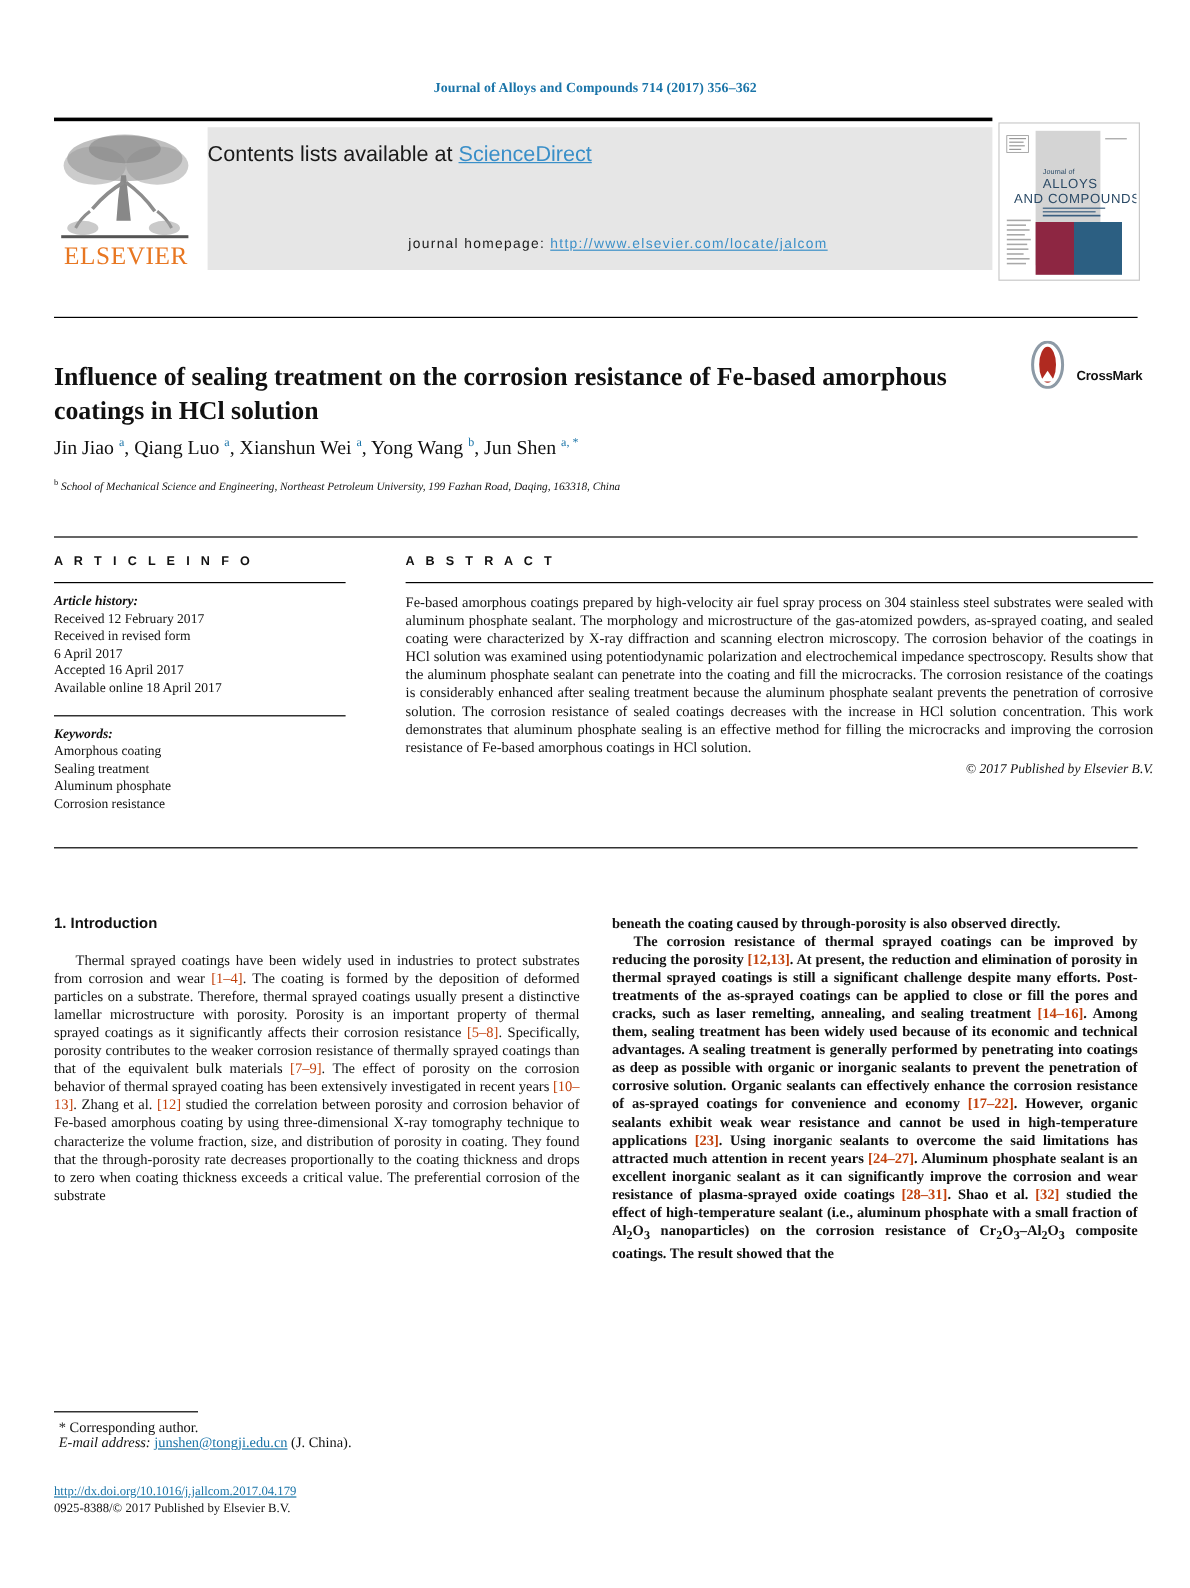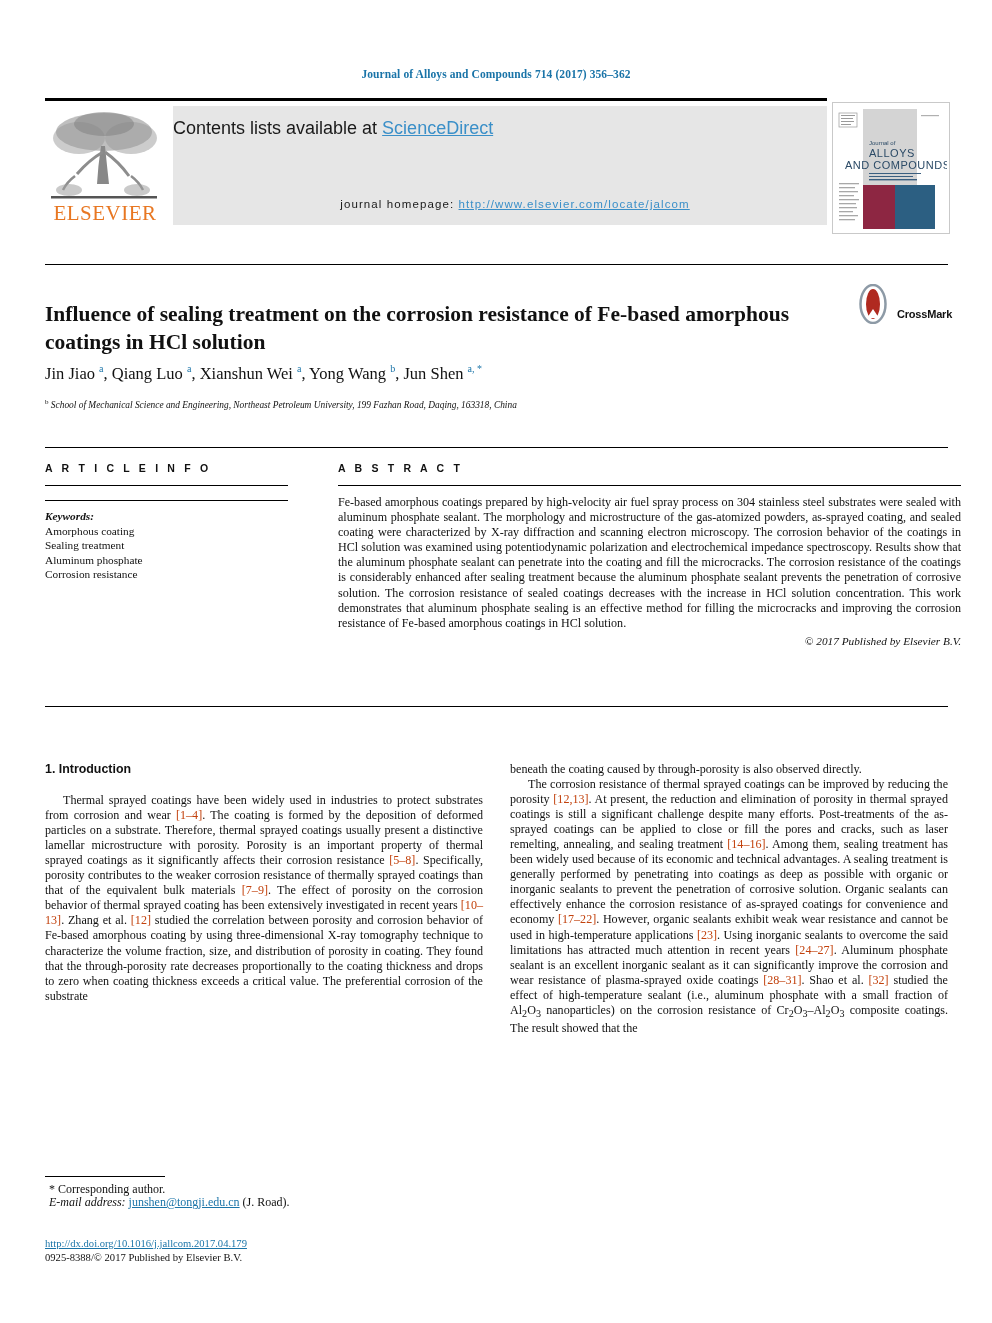--- a/index.html
+++ b/index.html
@@ -261,21 +261,21 @@
     top: 762px;
     width: 438px;
     font-family: "Liberation Serif", serif;
     font-size: 12.1px;
     line-height: 15.05px;
     text-align: justify;
     color: #111;
     hyphens: none;
   }
   .body-col.left  { left: 45px; }
-  .body-col.right { left: 510px; }
+  .body-col.right { left: 510px; font-weight: bold; }
   .sec-title {
     font-family: "Liberation Sans", sans-serif;
     font-size: 12.4px;
     font-weight: bold;
     margin-bottom: 16px;
     text-align: left;
   }
   .para { margin: 0; text-indent: 18px; }
   .para + .para { margin-top: 0px; }
   .ref { color: #c2410c; }
@@ -407,20 +407,28 @@
   <div class="authors">Jin Jiao <sup>a</sup>, Qiang Luo <sup>a</sup>, Xianshun Wei <sup>a</sup>, Yong Wang <sup>b</sup>, Jun Shen <sup>a, *</sup></div>
   <div class="affils">
     <div><sup>b</sup> <span>School of Mechanical Science and Engineering, Northeast Petroleum University, 199 Fazhan Road, Daqing, 163318, China</span></div>
   </div>
 
   <div class="info-rule-top"></div>
 
   <div class="col-left-info">
     <div class="sec-head">A R T I C L E   I N F O</div>
     <div class="hr-thin"></div>
+    <div class="hist-block">
+      <div class="lbl">Article history:</div>
+      <div>Received 12 February 2017</div>
+      <div>Received in revised form</div>
+      <div>6 April 2017</div>
+      <div>Accepted 16 April 2017</div>
+      <div>Available online 18 April 2017</div>
+    </div>
     <div class="kw-rule"></div>
     <div class="kw-block">
       <div class="lbl">Keywords:</div>
       <div>Amorphous coating</div>
       <div>Sealing treatment</div>
       <div>Aluminum phosphate</div>
       <div>Corrosion resistance</div>
     </div>
   </div>
 
@@ -442,21 +450,21 @@
     <p class="para" style="text-indent:0">beneath the coating caused by through-porosity is also observed directly.</p>
     <p class="para">The corrosion resistance of thermal sprayed coatings can be improved by reducing the porosity <span class="ref">[12,13]</span>. At present, the reduction and elimination of porosity in thermal sprayed coatings is still a significant challenge despite many efforts. Post-treatments of the as-sprayed coatings can be applied to close or fill the pores and cracks, such as laser remelting, annealing, and sealing treatment <span class="ref">[14–16]</span>. Among them, sealing treatment has been widely used because of its economic and technical advantages. A sealing treatment is generally performed by penetrating into coatings as deep as possible with organic or inorganic sealants to prevent the penetration of corrosive solution. Organic sealants can effectively enhance the corrosion resistance of as-sprayed coatings for convenience and economy <span class="ref">[17–22]</span>. However, organic sealants exhibit weak wear resistance and cannot be used in high-temperature applications <span class="ref">[23]</span>. Using inorganic sealants to overcome the said limitations has attracted much attention in recent years <span class="ref">[24–27]</span>. Aluminum phosphate sealant is an excellent inorganic sealant as it can significantly improve the corrosion and wear resistance of plasma-sprayed oxide coatings <span class="ref">[28–31]</span>. Shao et al. <span class="ref">[32]</span> studied the effect of high-temperature sealant (i.e., aluminum phosphate with a small fraction of Al<sub>2</sub>O<sub>3</sub> nanoparticles) on the corrosion resistance of Cr<sub>2</sub>O<sub>3</sub>–Al<sub>2</sub>O<sub>3</sub> composite coatings. The result showed that the</p>
   </div>
 
   <div class="footnote">
     <div class="footnote-rule"></div>
     <div class="fn-line">* Corresponding author.</div>
     <div class="fn-line">
       <span class="em-lbl">E-mail address:</span>
       <a class="fn-mail" href="#">junshen@tongji.edu.cn</a>
-      <span>(J. Road).</span>
+      <span>(J. China).</span>
     </div>
   </div>
 
   <div class="doi-block">
     <a class="doi-link" href="#">http://dx.doi.org/10.1016/j.jallcom.2017.04.179</a>
     <div class="issn-line">0925-8388/© 2017 Published by Elsevier B.V.</div>
   </div>
 
 </div>
 

